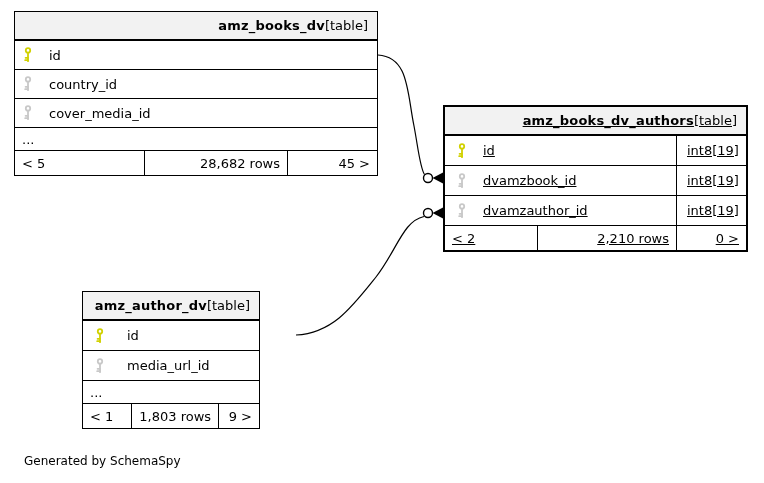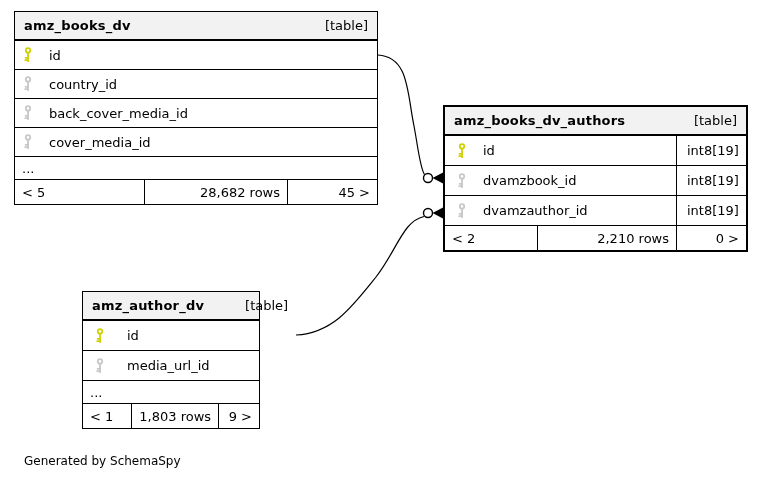--- a/index.html
+++ b/index.html
@@ -6,24 +6,24 @@
   body{font-family:"DejaVu Sans","Liberation Sans",sans-serif;color:#000;}
   #canvas{position:relative;width:764px;height:483px;background:#fff;overflow:hidden;}
 
   .overlay{position:absolute;left:0;top:0;z-index:1;}
   .rel{fill:none;stroke:#000;stroke-width:1.2px;}
   .card-circle{fill:#fff;stroke:#000;stroke-width:1.4px;}
   .card-arrow{fill:#000;stroke:none;}
 
   .tbl{position:absolute;z-index:2;background:#fff;border:1.5px solid #000;
        box-sizing:border-box;font-size:13px;line-height:1;}
-  .tbl.focal{border-width:2.5px;}
-  .thead{display:flex;justify-content:space-between;align-items:center;
+  .tbl.focal{border-width:2.5px;text-decoration:underline;}
+  .thead{display:flex;justify-content:flex-end;align-items:center;
          background:#f2f2f2;border-bottom:2px solid #000;box-sizing:border-box;
-         height:29px;padding:0 9px;gap:41px;}
+         height:29px;padding:0 9px;}
   .tname{font-weight:bold;letter-spacing:.2px;}
   .tbadge{font-weight:normal;}
   .trow{display:flex;align-items:stretch;border-bottom:1px solid #000;
         box-sizing:border-box;height:29px;}
   .tbl.focal .trow, .tbl.wide-indent .trow{height:30px;}
   .rowmain{display:flex;align-items:center;flex:1;min-width:0;gap:8px;}
   .key-icon{width:10px;height:16px;flex:0 0 auto;}
   .t1 .key-icon{margin-left:8px;}
   .focal .key-icon{margin-left:12px;}
   .wide-indent .key-icon{margin-left:12px;}
@@ -89,33 +89,20 @@
     <div class="trow">
       <div class="rowmain">
         <svg class="key-icon" viewBox="0 0 10 16">
           <g fill="none" stroke-width="1.8" stroke-linecap="round" stroke="#c8c8c8">
             <circle cx="5" cy="3.4" r="2.2"></circle>
               <path d="M5 5.6 L5 14.2"></path>
             <path d="M5 10.8 L2.6 10.8"></path>
               <path d="M5 13.2 L2.2 13.2"></path>
           </g>
         </svg>
-        <span class="colname">back_cover_media_id</span>
-      </div>
-    </div>
-    <div class="trow">
-      <div class="rowmain">
-        <svg class="key-icon" viewBox="0 0 10 16">
-          <g fill="none" stroke-width="1.8" stroke-linecap="round" stroke="#c8c8c8">
-            <circle cx="5" cy="3.4" r="2.2"></circle>
-              <path d="M5 5.6 L5 14.2"></path>
-            <path d="M5 10.8 L2.6 10.8"></path>
-              <path d="M5 13.2 L2.2 13.2"></path>
-          </g>
-        </svg>
         <span class="colname">cover_media_id</span>
       </div>
     </div>
     <div class="ellipsis-row">...</div>
     <div class="tfoot">
       <div class="fcell" style="width:129px;">&lt; 5</div>
       <div class="fcell fmid">28,682 rows</div>
       <div class="fcell fright" style="width:90px;padding-left:8px;">45 &gt;</div>
     </div>
   </div>

